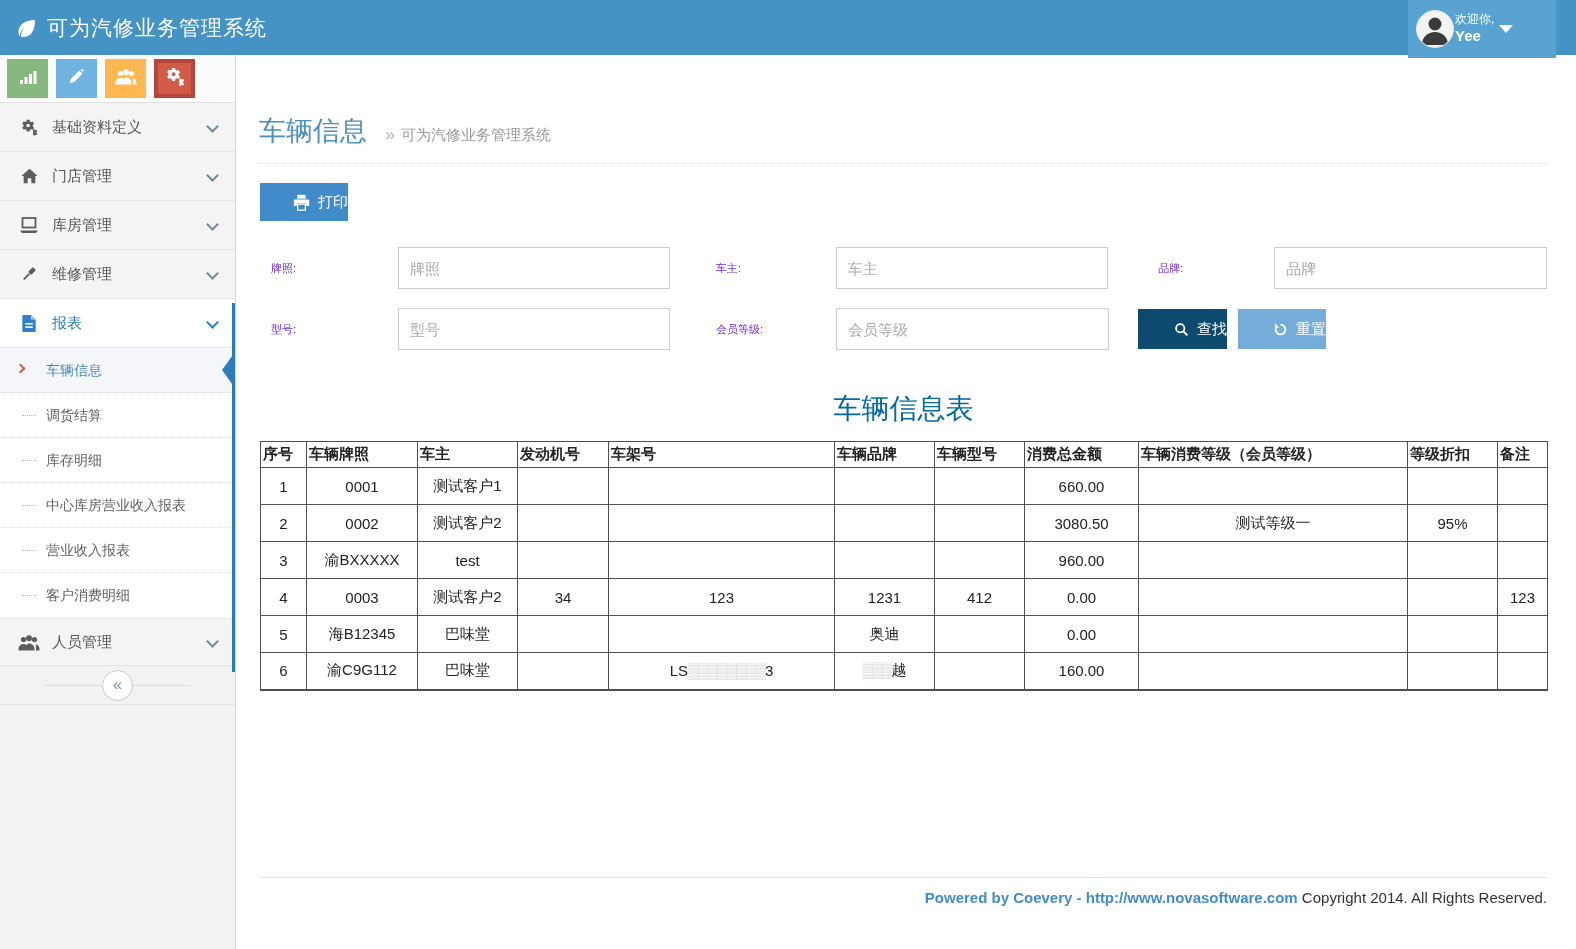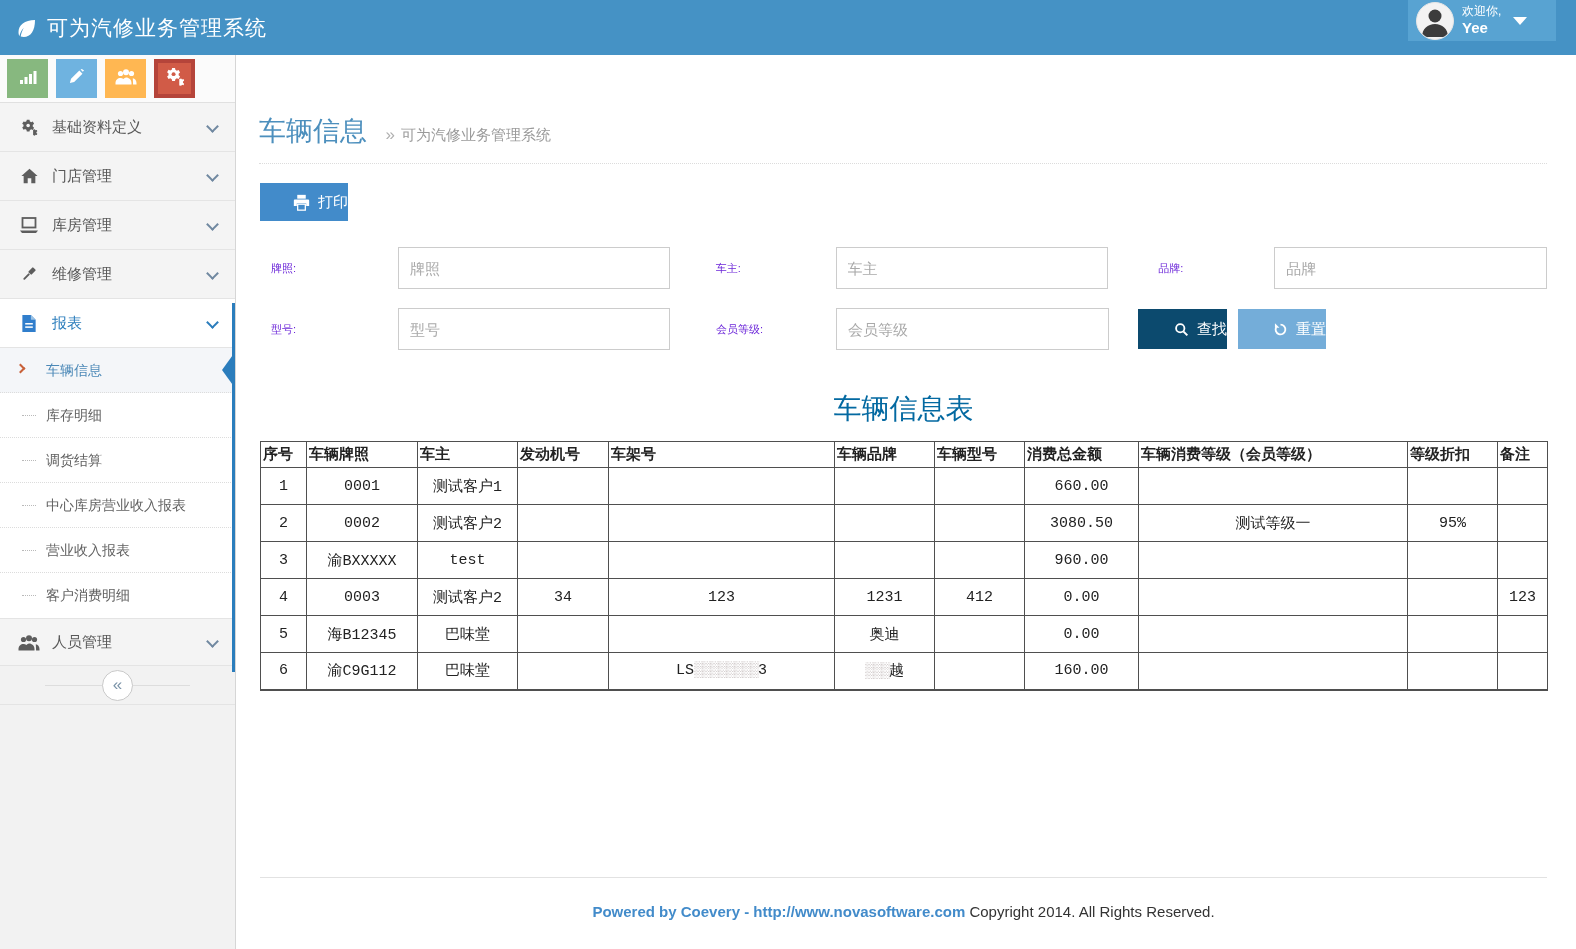--- a/index.html
+++ b/index.html
@@ -4,22 +4,22 @@
 <style>
   * { margin:0; padding:0; box-sizing:border-box; }
   html,body { width:1576px; height:949px; overflow:hidden; background:#fff;
     font-family:"Liberation Sans","DejaVu Sans",sans-serif; }
 
   
   .app-header { position:absolute; top:0; left:0; width:1576px; height:55px;
     background:#4592c5; display:flex; align-items:center; z-index:10; }
   .brand { display:flex; align-items:center; padding-left:14px; gap:9px; }
   .brand-title { color:#fff; font-size:21px; letter-spacing:1px; }
-  .user-block { position:absolute; right:20px; top:0; height:41px; width:148px;
-    background:#58a3d2; display:flex; align-items:center; padding:0 8px; gap:8px; }
+  .user-block { position:absolute; right:20px; top:0; height:58px; width:148px;
+    background:#58a3d2; display:flex; align-items:center; padding:0 8px; gap:1px; }
   .avatar { width:38px; height:38px; border-radius:50%; background:#f3f3f3;
     overflow:hidden; flex:0 0 auto; border:1px solid #e6e6e6; }
   .welcome { color:#fff; line-height:1.15; }
   .welcome .hello { font-size:12px; }
   .welcome .uname { font-size:15px; font-weight:bold; }
   .caret-down { width:0; height:0; border-left:7px solid transparent;
     border-right:7px solid transparent; border-top:8px solid #fff; margin-left:4px; }
 
   
   .sidebar { position:absolute; top:55px; left:0; width:236px; height:894px;
@@ -92,32 +92,32 @@
     font-size:15px; padding:0 11px; color:#333; outline:none; }
   .f-input::placeholder { color:#a9a9a9; }
   .w273 { width:273px; }
   .btn-search { width:89px; height:40px; background:#0c4a6e; margin-left:29px; }
   .btn-reset  { width:88px; height:40px; background:#74add9; margin-left:11px; }
 
   .report-title { margin-top:40px; text-align:center; width:1287px;
     font-family:"Liberation Serif","DejaVu Serif",serif; font-size:28px; color:#0369a1;
     font-weight:normal; }
   .report-table { margin-top:13px; width:1287px; border-collapse:collapse; table-layout:fixed;
-    font-family:Liberation Mono, monospace; font-size:15px; color:#222;
+    font-family:Liberation Sans, sans-serif; font-size:15px; color:#222;
     border:1px solid #4f4f4f; border-bottom-width:2px; }
   .report-table th, .report-table td { border:1px solid #4f4f4f; overflow:hidden; white-space:nowrap; }
   .report-table th { height:26px; font-weight:bold; text-align:left; padding:0 2px; }
   .report-table td { height:37px; text-align:center; padding:0 3px; }
   col.c0{width:46px} col.c1{width:111px} col.c2{width:100px} col.c3{width:91px}
   col.c4{width:226px} col.c5{width:100px} col.c6{width:90px} col.c7{width:114px}
   col.c8{width:269px} col.c9{width:90px} col.c10{width:50px}
   .mosaic { color:#c9c2c2; letter-spacing:-1px; }
 
   .footer { position:absolute; left:0; top:822px; width:1339px; padding:0 29px 0 23px; }
-  .footer-inner { border-top:1px solid #e2e2e2; text-align:center; padding-top:25px;
+  .footer-inner { border-top:1px solid #e2e2e2; text-align:right; padding-top:11px;
     font-size:15px; color:#333; }
   .footer-link { color:#428bca; font-weight:bold; text-decoration:none; }
 </style>
 </head>
 <body>
 
 <header class="app-header">
   <div class="brand">
     <span style="display:flex;">
       <svg width="24" height="24" viewBox="0 0 24 24">
@@ -241,24 +241,24 @@
     <span class="chev"></span>
   </div>
 
   <div class="submenu">
     <div class="sub-item active">
       <span class="red-arrow"></span>
       <span>车辆信息</span>
       <span class="pointer"></span>
     </div>
     <div class="sub-item">
+      <span>调货结算</span>
+    </div>
+    <div class="sub-item">
       <span>库存明细</span>
-    </div>
-    <div class="sub-item">
-      <span>调货结算</span>
     </div>
     <div class="sub-item">
       <span>中心库房营业收入报表</span>
     </div>
     <div class="sub-item">
       <span>营业收入报表</span>
     </div>
     <div class="sub-item">
       <span>客户消费明细</span>
     </div>

